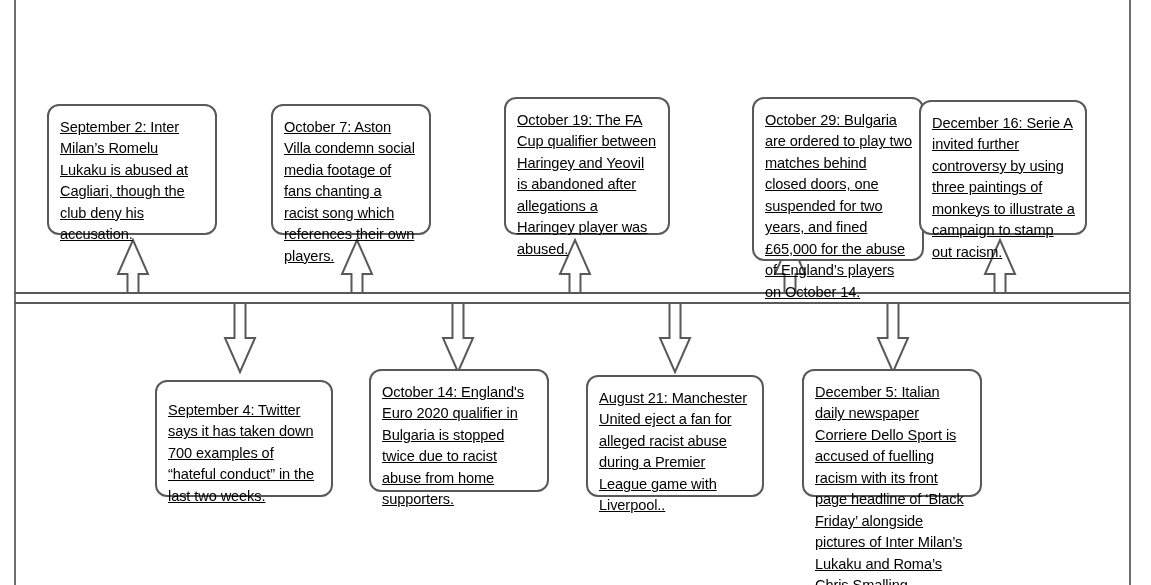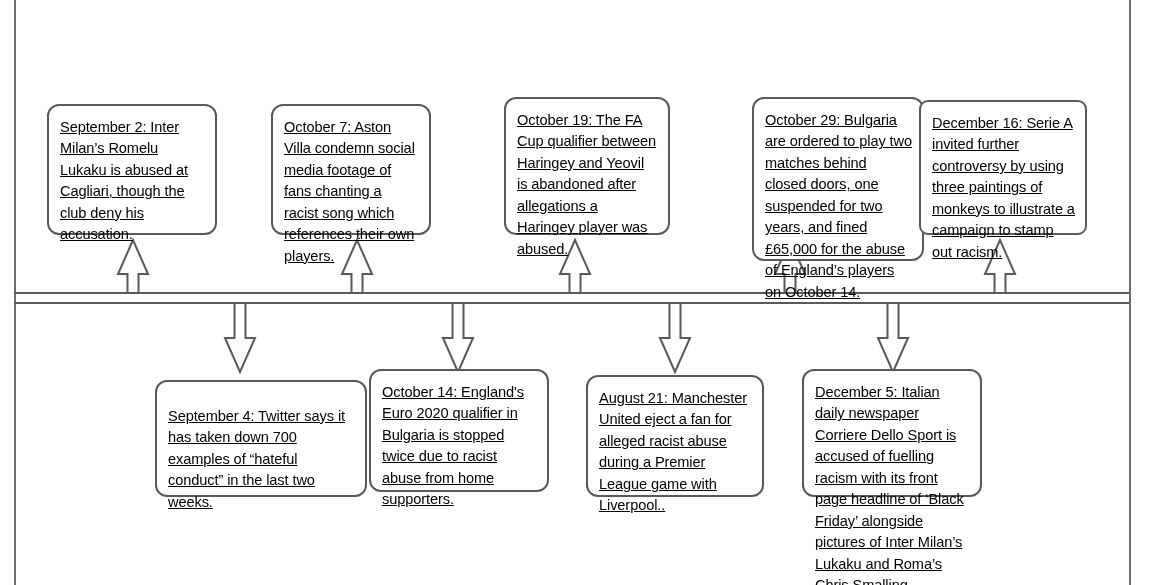--- a/index.html
+++ b/index.html
@@ -104,25 +104,25 @@
   </div>
 
   <div class="event-box overflow" style="left:504px; top:97px; width:166px; height:138px;">
     <span class="event-text">October 19: The FA Cup qualifier between Haringey and Yeovil is abandoned after allegations a Haringey player was abused.</span>
   </div>
 
   <div class="event-box overflow" style="left:704px; top:97px; width:172px; height:164px;margin-left:48px;">
     <span class="event-text">October 29: Bulgaria are ordered to play two matches behind closed doors, one suspended for two years, and fined £65,000 for the abuse of England’s players on October 14.</span>
   </div>
 
-  <div class="event-box overflow" style="left:919px; top:100px; width:168px; height:135px;border-radius:9px;">
+  <div class="event-box overflow" style="left:919px; top:100px; width:168px; height:135px;">
     <span class="event-text">December 16: Serie A invited further controversy by using three paintings of monkeys to illustrate a campaign to stamp out racism.</span>
   </div>
 
-  <div class="event-box overflow" style="left:155px; top:380px; width:212px; height:117px; padding-top:24px;">
+  <div class="event-box overflow" style="left:155px; top:380px; width:178px; height:117px; padding-top:18px;">
     <span class="event-text">September 4: Twitter says it has taken down 700 examples of “hateful conduct” in the last two weeks.</span>
   </div>
 
   <div class="event-box overflow" style="left:369px; top:369px; width:180px; height:123px;">
     <span class="event-text">October 14: England's Euro 2020 qualifier in Bulgaria is stopped twice due to racist abuse from home supporters.</span>
   </div>
 
   <div class="event-box overflow" style="left:586px; top:375px; width:178px; height:122px;">
     <span class="event-text">August 21: Manchester United eject a fan for alleged racist abuse during a Premier League game with Liverpool..</span>
   </div>

